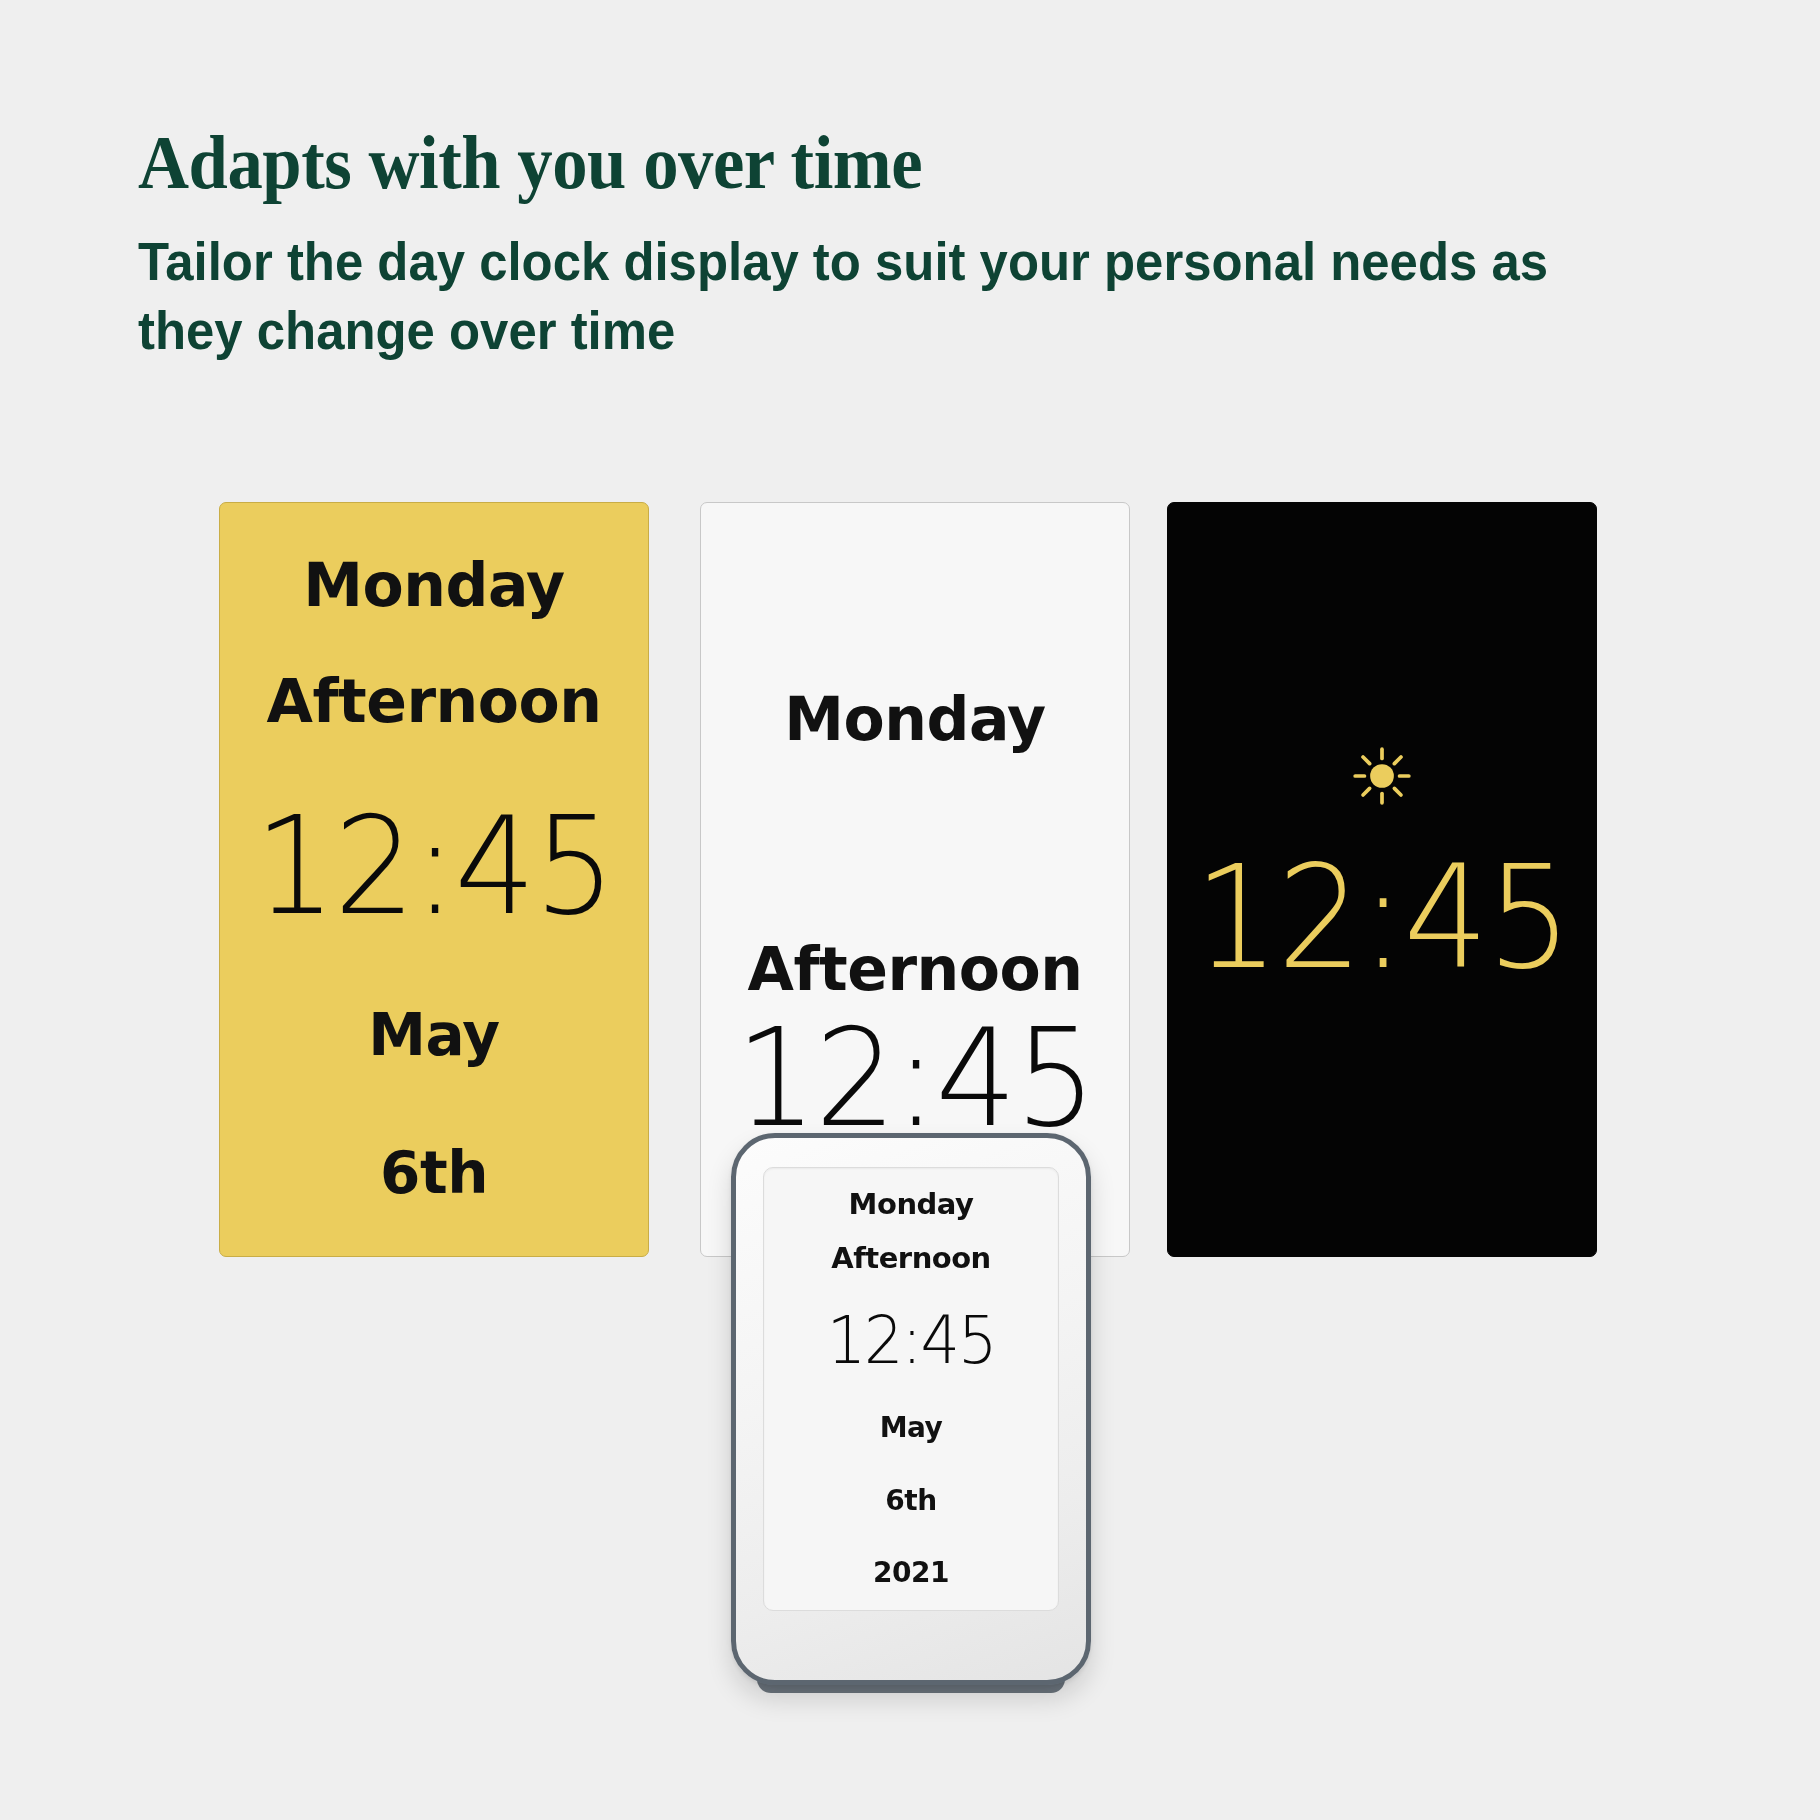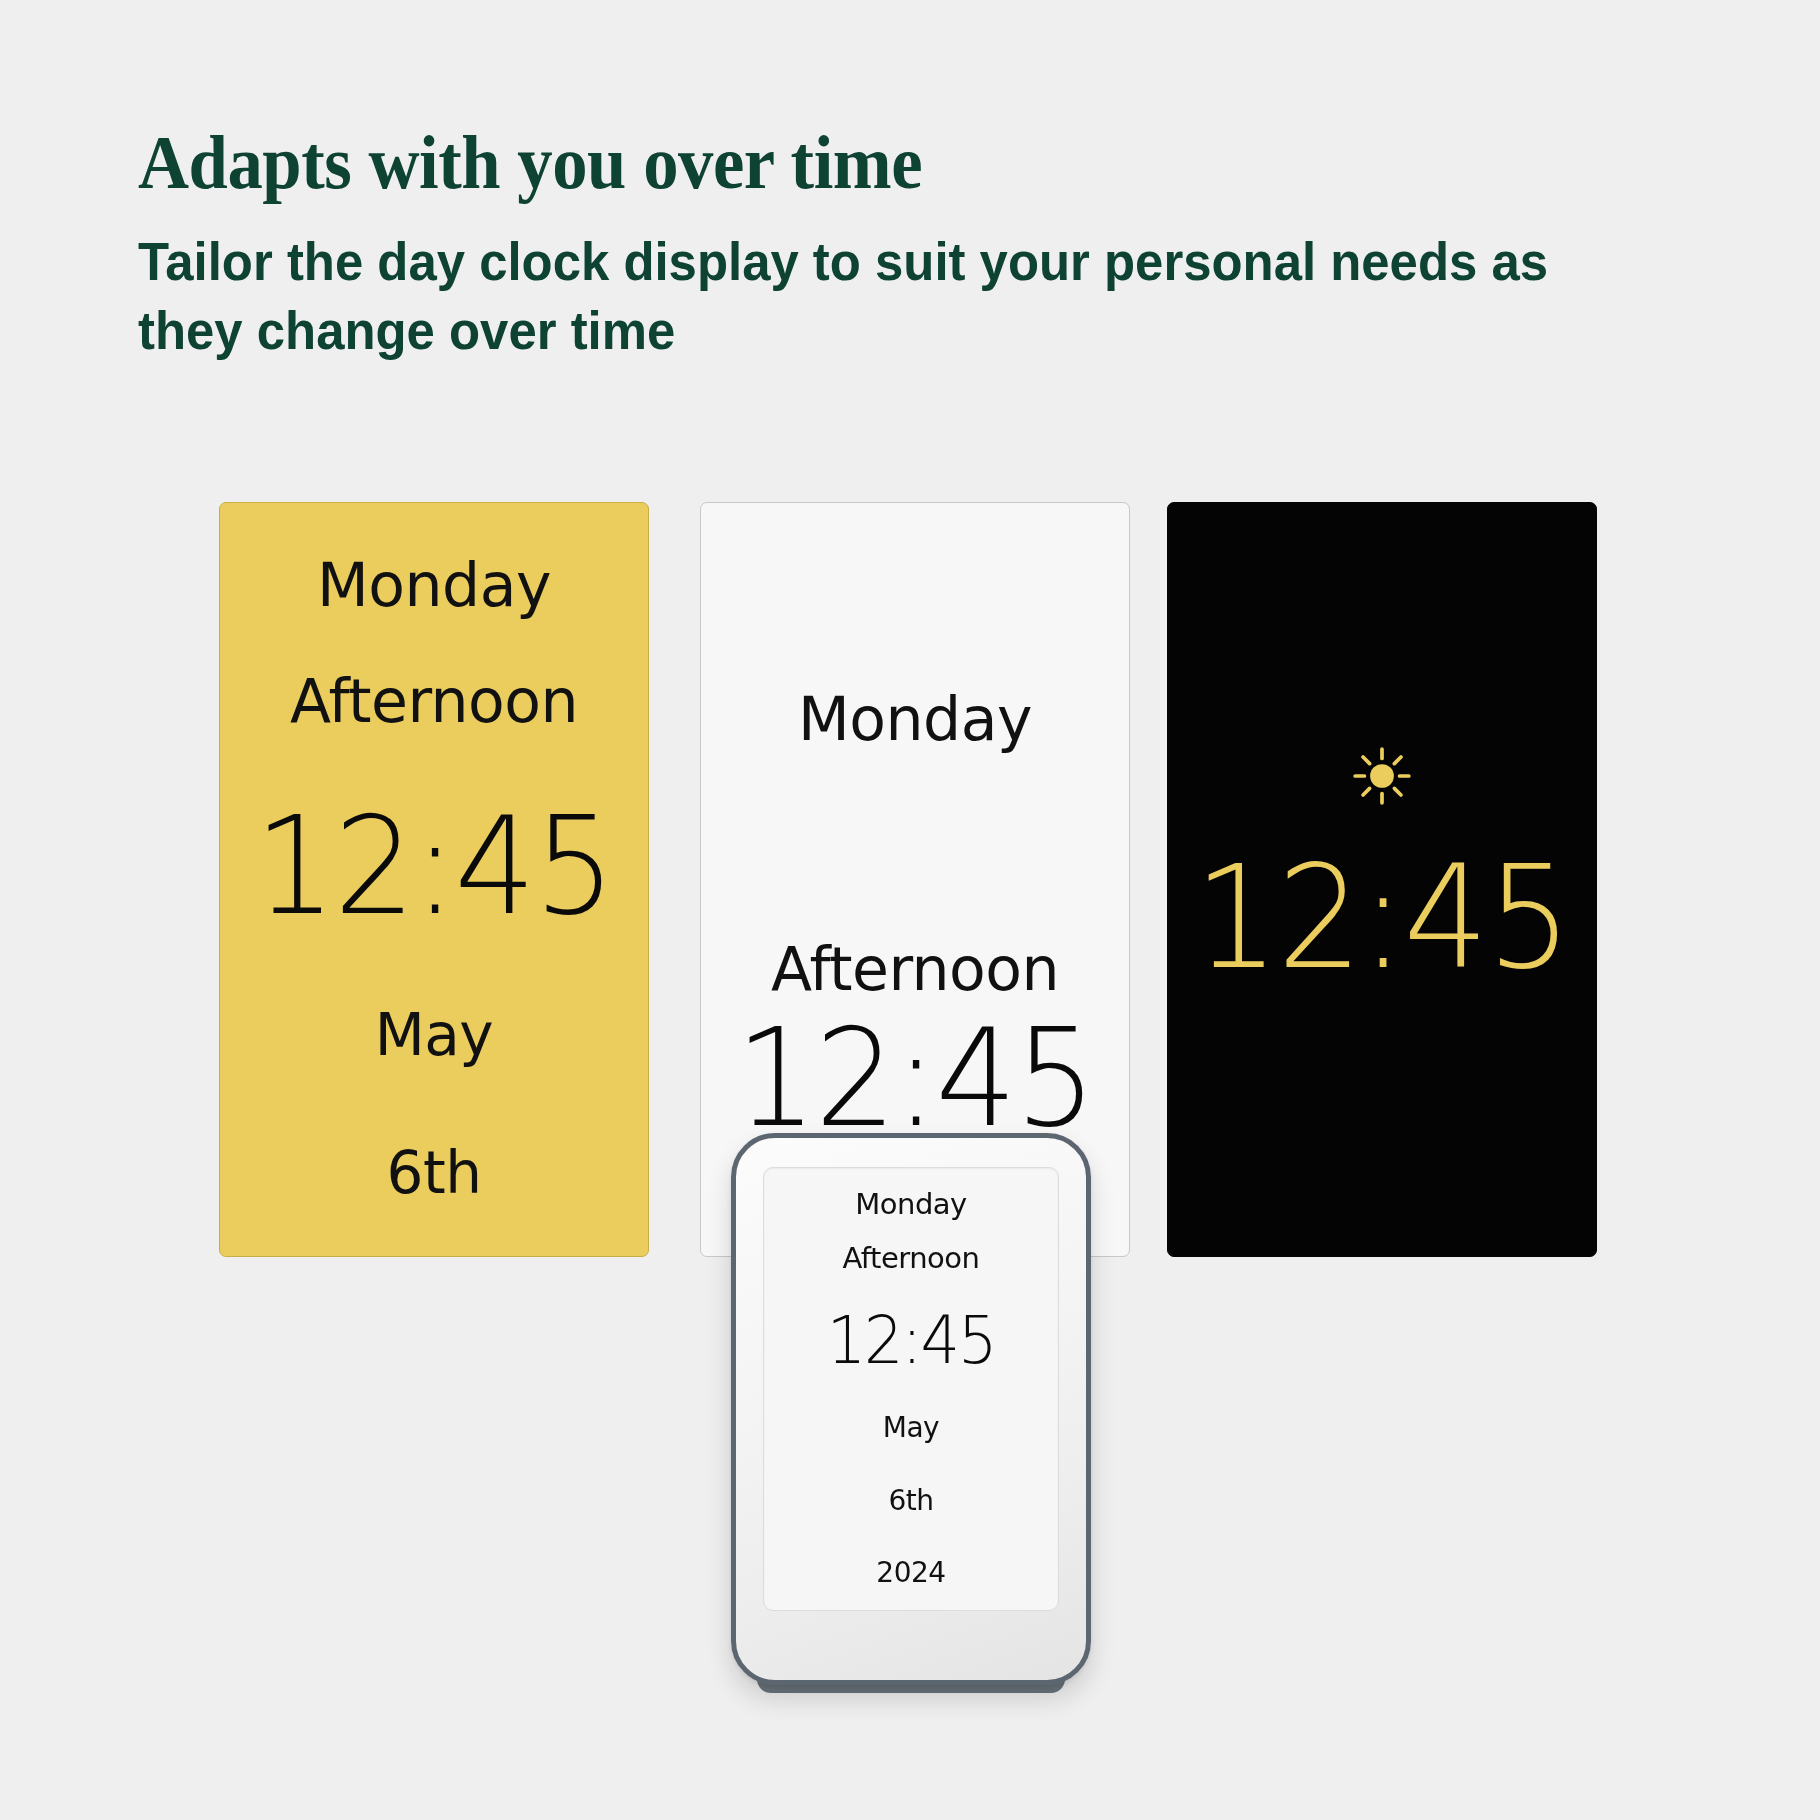--- a/index.html
+++ b/index.html
@@ -62,21 +62,21 @@
     box-sizing: border-box;
     display: flex;
     flex-direction: column;
     align-items: center;
     overflow: hidden;
   }
 
   
   .dayline, .timeline, .dateline {
     font-family: "DejaVu Sans", "Liberation Sans", sans-serif;
-    font-weight: 400;
+    font-weight: 700;
     text-align: center;
     white-space: nowrap;
   }
   .dayline { letter-spacing: -0.5px; }
   .timeline {
     letter-spacing: -2px;
     font-weight: 300;
     transform: scaleY(1.06);
   }
   .dateline { letter-spacing: -0.5px; }
@@ -256,15 +256,15 @@
 
 <div class="device">
   <div class="device-foot"></div>
   <div class="device-body"></div>
   <div class="device-screen">
     <div class="dayline">Monday</div>
     <div class="dayline">Afternoon</div>
     <div class="timeline">12:45</div>
     <div class="dateline">May</div>
     <div class="dateline">6th</div>
-    <div class="dateline">2024</div>
+    <div class="dateline">2021</div>
   </div>
 </div>
 
 </body></html>

